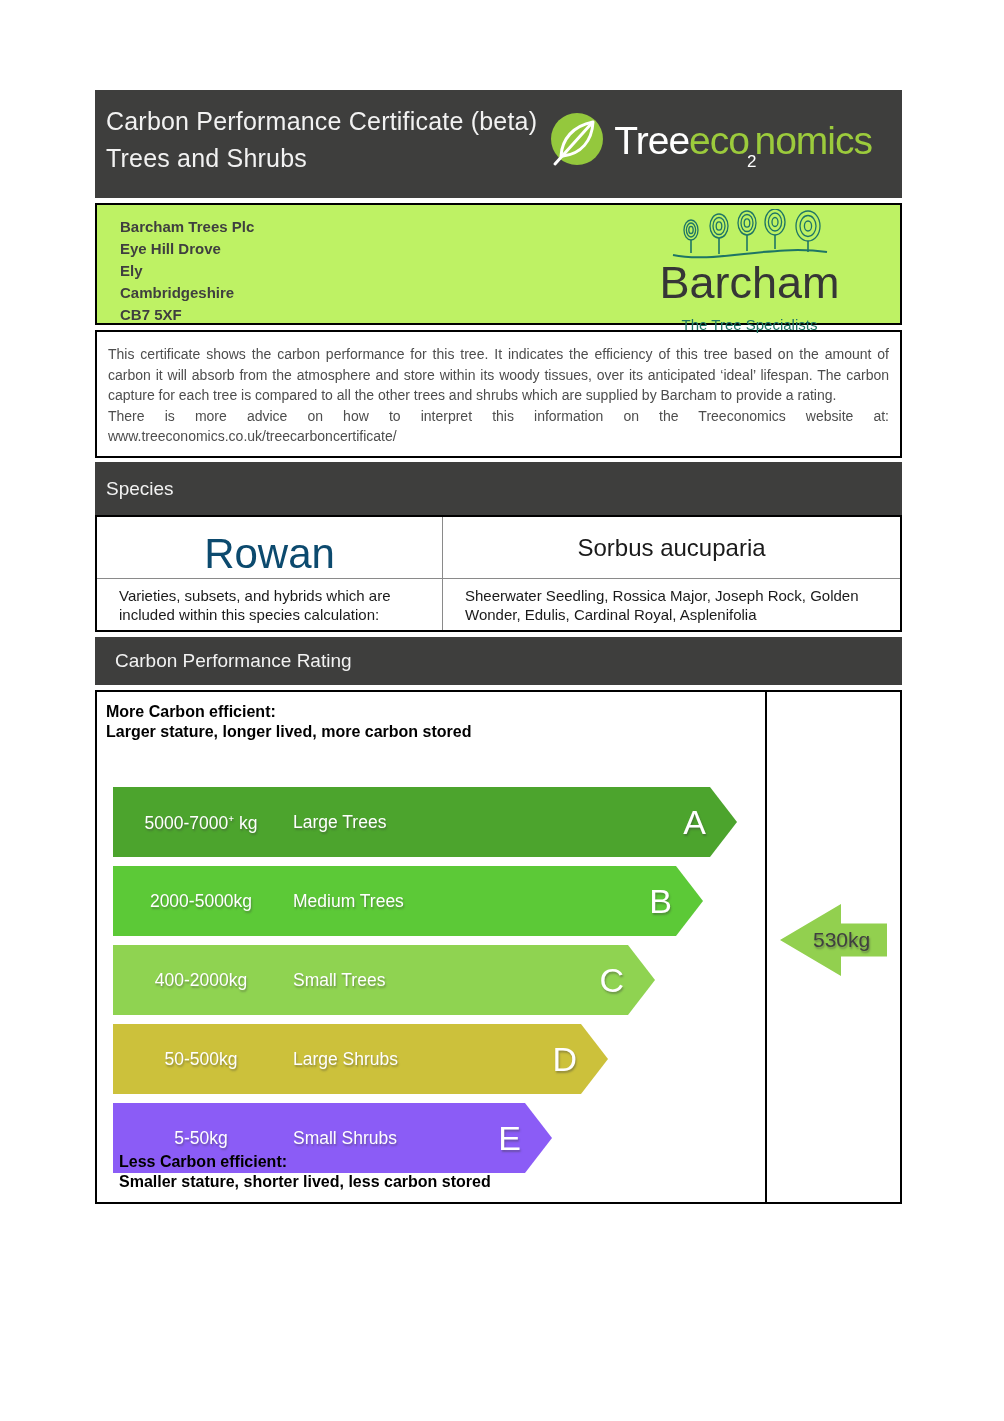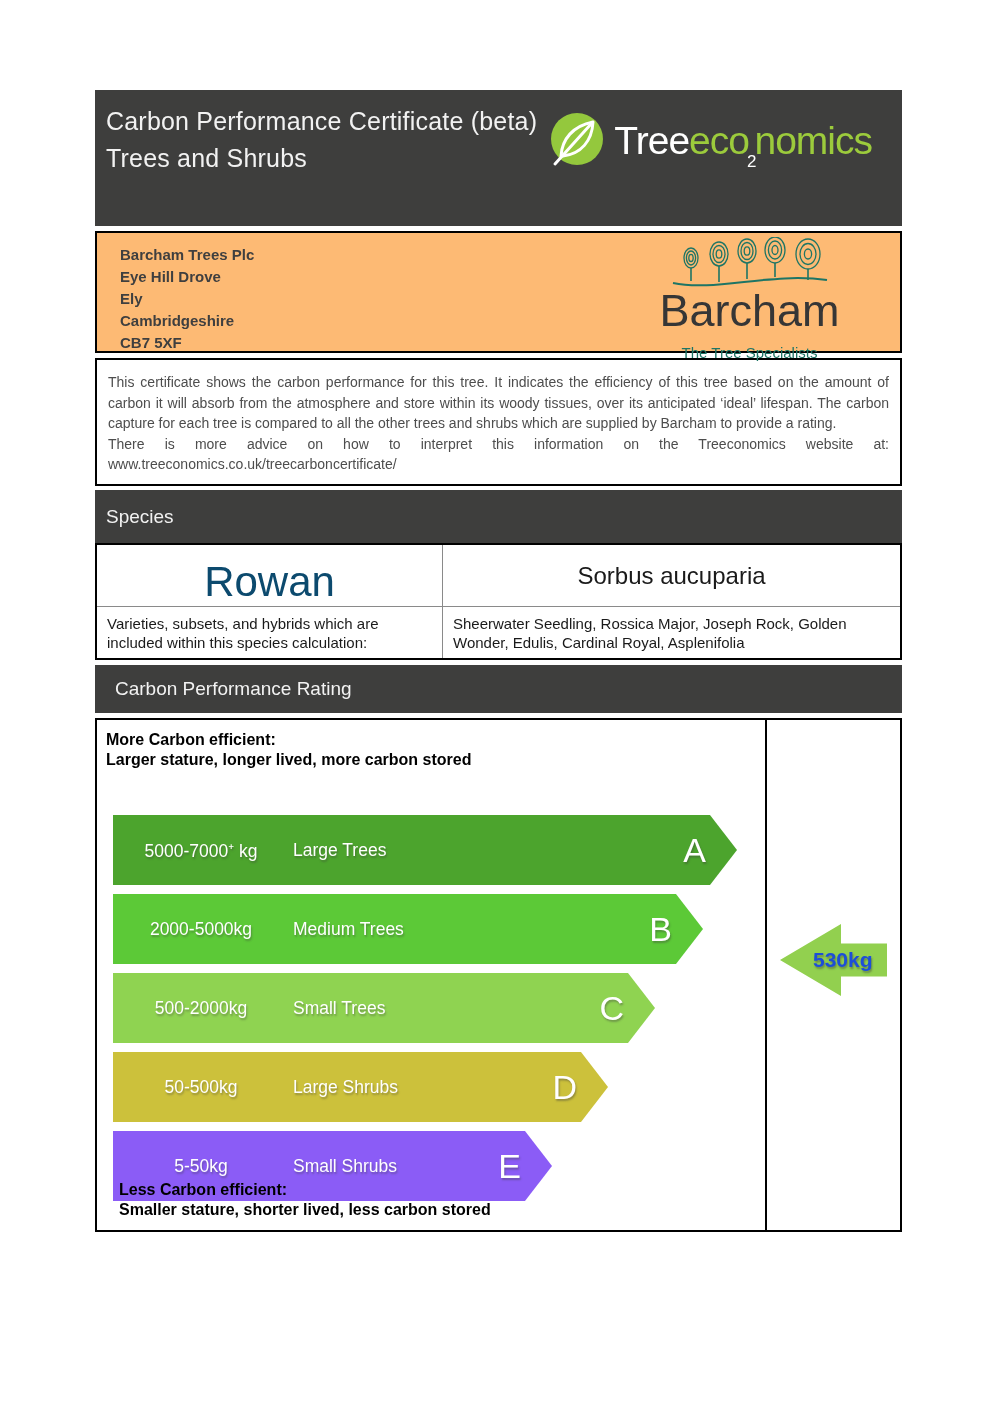--- a/index.html
+++ b/index.html
@@ -6,35 +6,35 @@
   html,body { background:#ffffff; }
   body {
     width:1004px; height:1421px; position:relative;
     font-family:"Liberation Sans", sans-serif;
     -webkit-font-smoothing:antialiased;
   }
   .doc { position:absolute; left:95px; top:90px; width:807px; }
 
   
   .header {
-    height:136px; background:#3E3E3D; position:relative;
+    height:108px; background:#3E3E3D; position:relative;
     padding:13px 14px 0 11px; color:#F2F2F2;
   }
   .header .title-line { font-size:25px; line-height:37px; font-weight:400; letter-spacing:0.2px; }
   .tx-logo { position:absolute; right:30px; top:22px; display:flex; align-items:center; }
   .tx-leaf { margin-right:8px; display:block; }
   .tx-word { font-size:39px; letter-spacing:-1px; white-space:nowrap; }
   .tx-word .w { color:#ffffff; }
   .tx-word .g { color:#9CCB3C; }
   .tx-word .sub2 { color:#ffffff; font-size:17px; position:relative; top:13px; margin:0 -2px; letter-spacing:0; }
 
   
   .address-box {
     margin-top:5px; height:122px; border:2px solid #000;
-    position:relative; background:#fdba74; padding:11px 0 0 23px;
+    position:relative; background:#bef264; padding:11px 0 0 23px;
   }
   .address-box .addr-line { font-size:15px; font-weight:700; color:#3F3F3F; line-height:22px; }
   .barcham-logo { position:absolute; top:4px; right:48px; width:205px; text-align:center; }
   .barcham-trees { display:block; margin:0 auto; }
   .barcham-word { font-size:45px; color:#363636; line-height:44px; letter-spacing:0; margin-top:-4px; }
   .barcham-tag { font-size:15px; color:#1E7565; margin-top:11px; }
 
   
   .intro-box {
     margin-top:5px; height:128px; border:2px solid #000; background:#fff;
@@ -54,30 +54,30 @@
   
   .species-table { border:2px solid #000; background:#fff; }
   .species-row { display:grid; grid-template-columns:346px 1fr; }
   .species-row.names { height:62px; }
   .cell { display:flex; align-items:center; justify-content:center; }
   .cell.c1 { border-right:1px solid #8a8a8a; }
   .species-row.names .cell { border-bottom:1px solid #8a8a8a; }
   .common-name { font-size:42px; color:#0c4a6e;margin-top:12px; }
   .latin-name { font-size:24px; color:#1a1a1a; }
   .species-row.vars { min-height:51px; }
-  .species-row.vars .cell { justify-content:flex-start; padding:6px 10px; font-size:15px; color:#1a1a1a; line-height:19px; }
+  .species-row.vars .cell { justify-content:flex-start; padding:6px 22px; font-size:15px; color:#1a1a1a; line-height:19px; }
 
   
   .rating-box { margin-top:5px; border:2px solid #000; height:514px; position:relative; background:#fff; }
   .result-col { position:absolute; top:0; right:0; bottom:0; width:135px; border-left:2px solid #000; }
   .result-arrow {
-    position:absolute; top:204px; left:13px; width:107px; height:72px;
+    position:absolute; top:212px; left:13px; width:107px; height:72px;
     clip-path:polygon(0 50%, 57% 0, 57% 27%, 100% 27%, 100% 73%, 57% 73%, 57% 100%);
     display:flex; align-items:center; padding-left:33px;
-    color:#1d4ed8; font-size:21px; text-shadow:1px 2px 2px rgba(60,60,60,0.45);font-weight:bold;
+    color:#404040; font-size:21px; text-shadow:1px 2px 2px rgba(60,60,60,0.45);
   }
   .more-block { padding:10px 0 0 9px; }
   .eff-label, .eff-sublabel { font-size:16px; font-weight:700; color:#000; line-height:20px; }
   .less-block { position:absolute; left:9px; bottom:10px;margin-left:13px; }
 
   .bands { position:absolute; left:16px; top:95px; }
   .band {
     height:70px; margin-bottom:9px; position:relative;
     display:flex; align-items:center; color:#ffffff;
     clip-path:polygon(0 0, calc(100% - 27px) 0, 100% 50%, calc(100% - 27px) 100%, 0 100%);
@@ -194,21 +194,21 @@
         <span class="band-range">5000-7000⁺ kg</span>
         <span class="band-cat">Large Trees</span>
         <span class="band-letter">A</span>
       </div>
       <div class="band" style="width: 590px; background: rgb(92, 201, 55);">
         <span class="band-range">2000-5000kg</span>
         <span class="band-cat">Medium Trees</span>
         <span class="band-letter">B</span>
       </div>
       <div class="band" style="width: 542px; background: rgb(143, 211, 81);">
-        <span class="band-range">500-2000kg</span>
+        <span class="band-range">400-2000kg</span>
         <span class="band-cat">Small Trees</span>
         <span class="band-letter">C</span>
       </div>
       <div class="band" style="width: 495px; background: rgb(204, 193, 59);">
         <span class="band-range">50-500kg</span>
         <span class="band-cat">Large Shrubs</span>
         <span class="band-letter">D</span>
       </div>
       <div class="band" style="width: 439px; background: #8b5cf6;">
         <span class="band-range">5-50kg</span>

